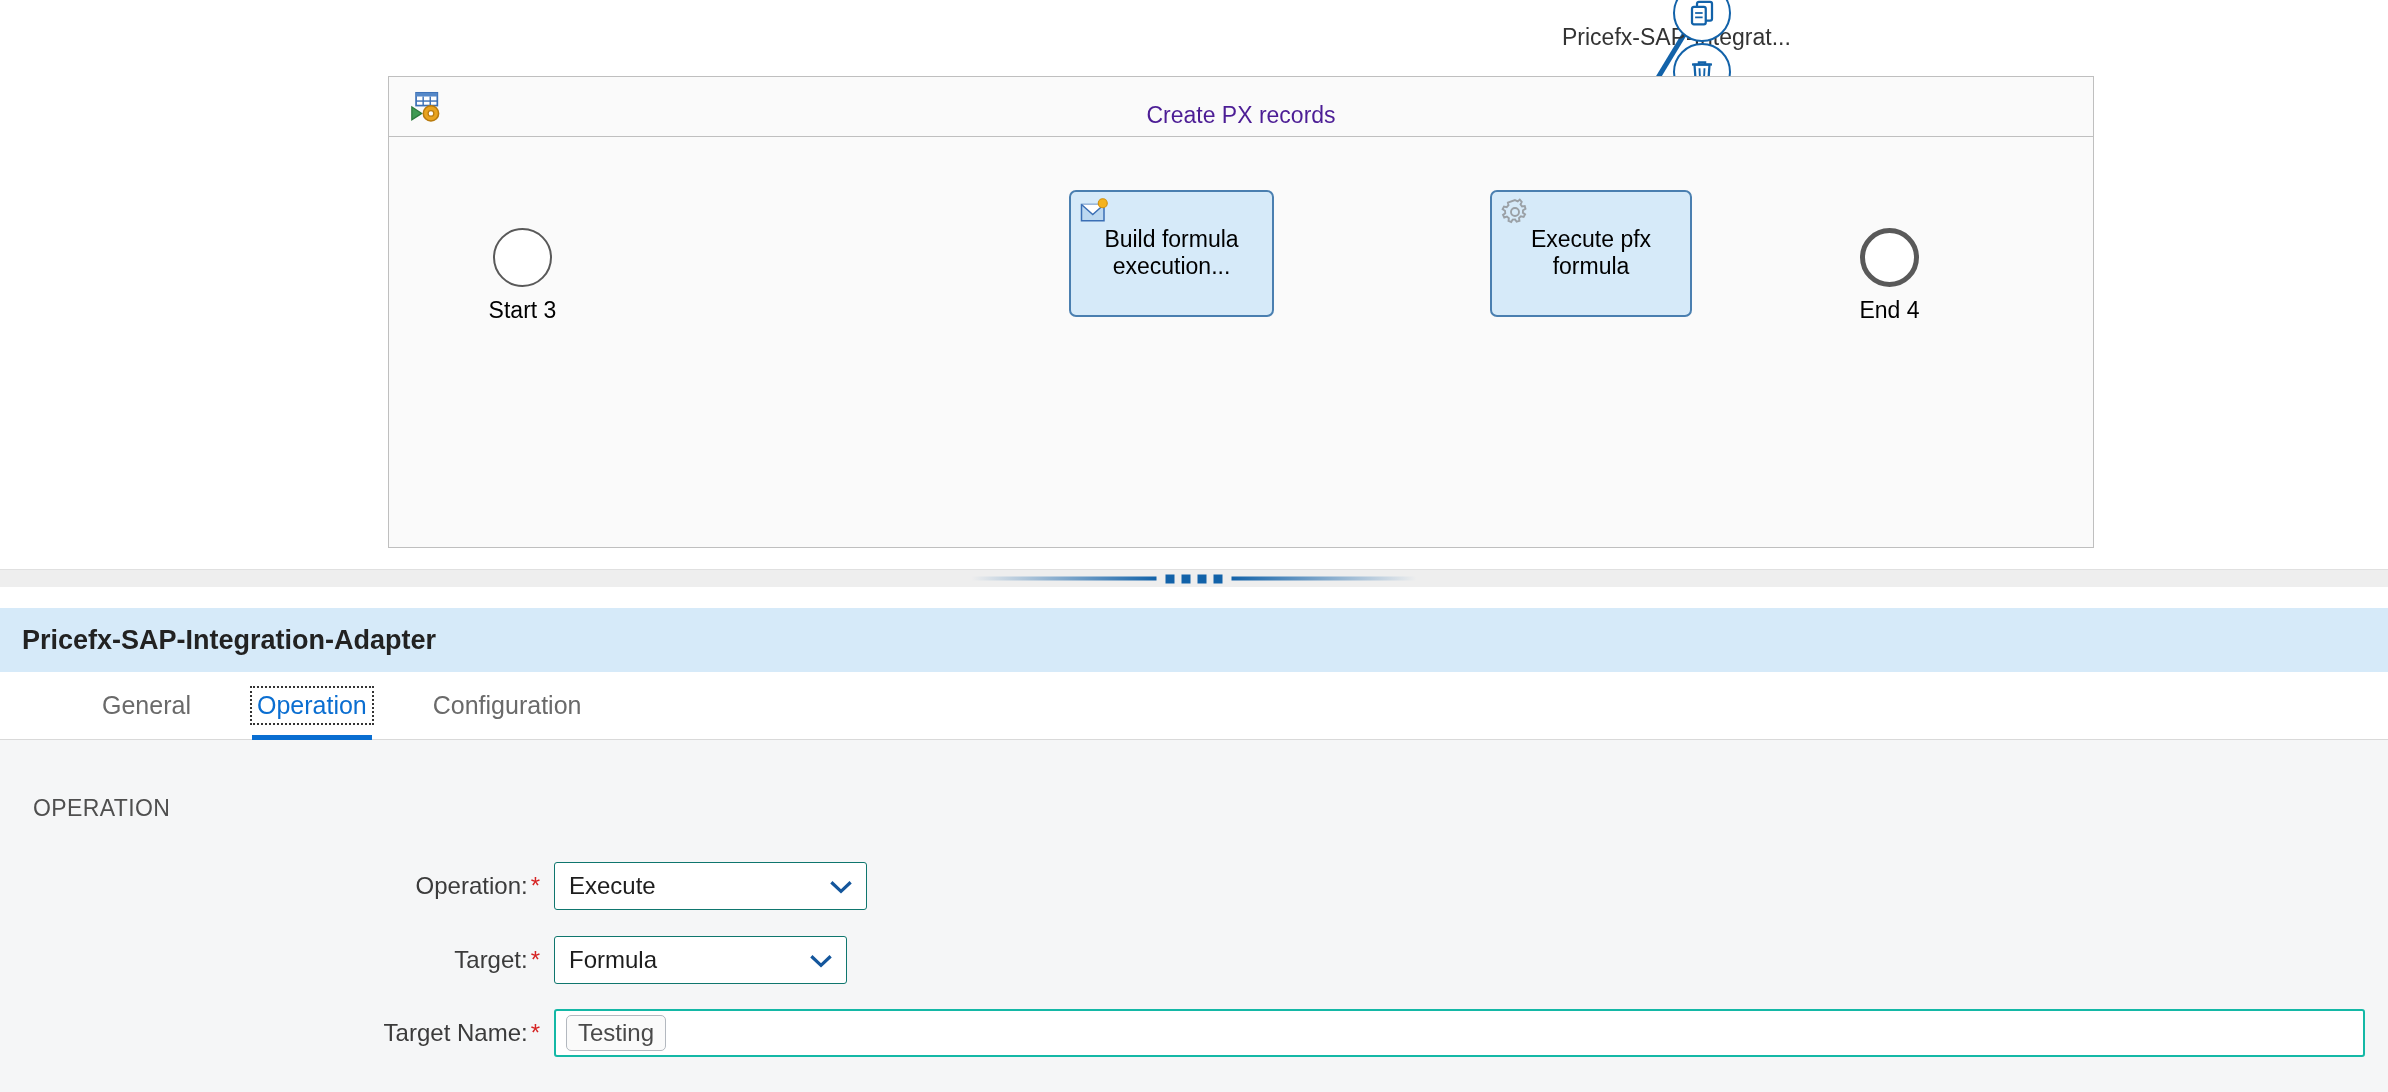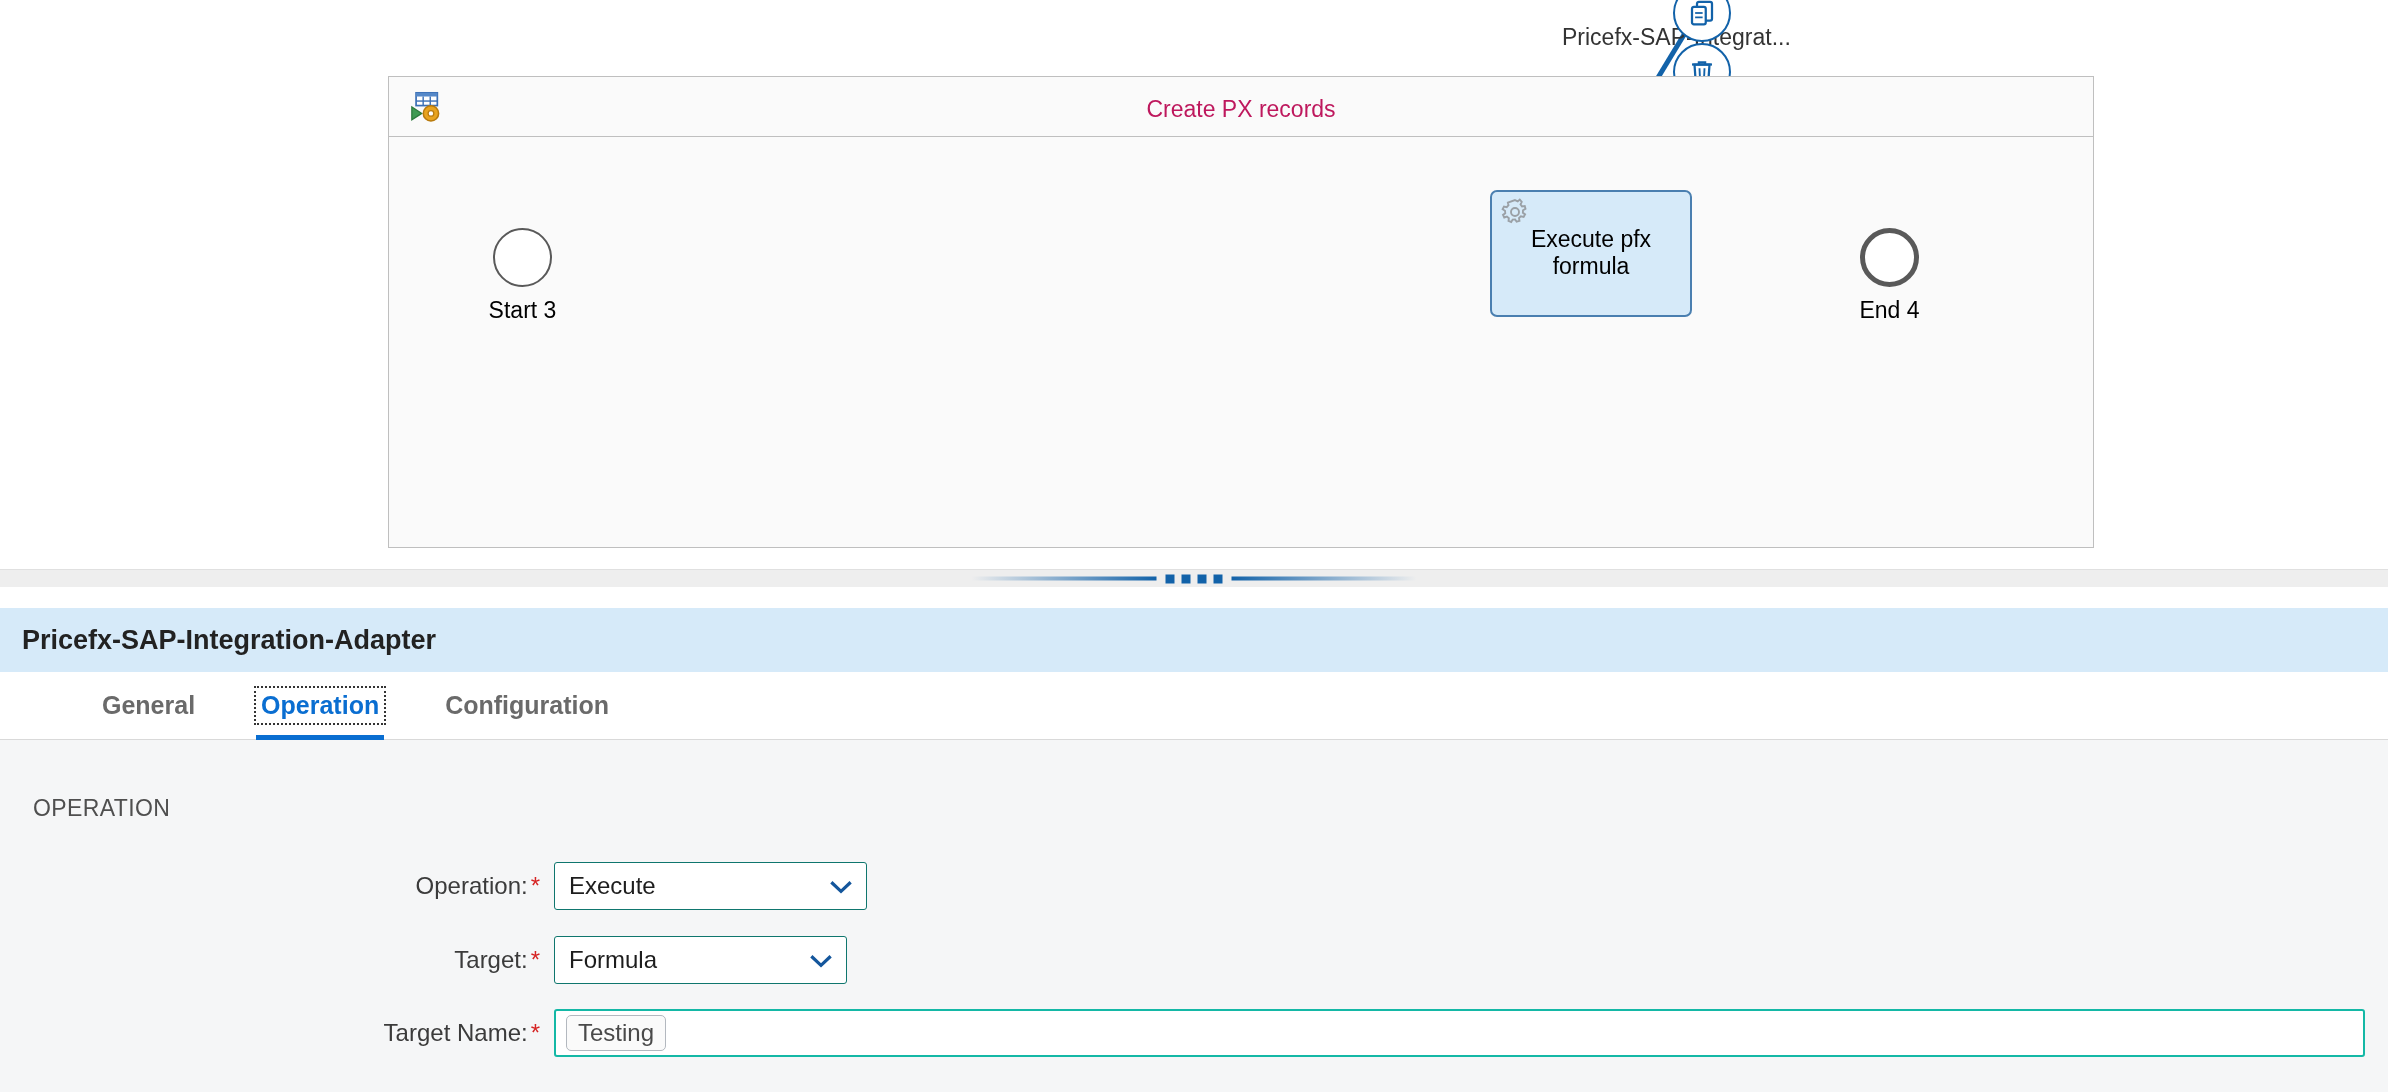--- a/index.html
+++ b/index.html
@@ -26,26 +26,26 @@
     border: 1px solid #bfbfbf;
     background: #fafafa;
   }
   #pool-header {
     position: absolute; left: 0; top: 0;
     width: 100%; height: 60px;
     border-bottom: 1px solid #bfbfbf;
     background: #fafafa;
   }
   #pool-title {
-    position: absolute; left: 0; top: 2px;
+    position: absolute; left: 0; top: 8px;
     width: 100%; height: 60px;
     line-height: 60px;
     text-align: center;
     font-size: 23px;
-    color: #be185d;
+    color: #4c1d95;
   }
   #pool-icon {
     position: absolute; left: 20px; top: 13px;
     width: 34px; height: 34px;
   }
 
   
   .node-task {
     position: absolute;
     background: #d6eaf9;
@@ -176,21 +176,21 @@
   }
   .tab {
     position: relative;
     height: 68px;
     display: flex; align-items: center;
     margin-right: 56px;
     font-size: 25px;
     color: #6a6a6a;
     cursor: pointer;
   }
-  .tab .tab-text { padding: 3px 5px; font-weight: bold; }
+  .tab .tab-text { padding: 3px 5px; }
   .tab.active .tab-text {
     color: #0a6ed1;
     outline: 2px dotted #333333;
     outline-offset: 0px;
   }
   .tab.active::after {
     content: "";
     position: absolute;
     left: 0; right: 0; bottom: 0;
     height: 5px;
@@ -328,20 +328,28 @@
         <circle cx="15.5" cy="16.5" r="2" fill="#ffffff" stroke="#b87a0d" stroke-width="0.9"></circle>
       </svg>
       <div id="pool-title">Create PX records</div>
     </div>
   </div>
 
   <div class="node-event" id="start3-circle"></div>
   <div class="event-label" id="start3-label">Start 3</div>
 
 
+  <div class="node-task" id="task-build">
+    <svg class="task-icon" viewBox="0 0 24 24">
+      <rect x="2" y="6" width="18" height="13" fill="#bcd8f0" stroke="#3b6fb5" stroke-width="1.2"></rect>
+      <path d="M2 6 L11 14 L20 6" fill="#ffffff" stroke="#3b6fb5" stroke-width="1.2"></path>
+      <circle cx="19" cy="5" r="3.6" fill="#f5b21c" stroke="#d1900c" stroke-width="0.9"></circle>
+    </svg>
+    <div class="task-label">Build formula execution...</div>
+  </div>
 
   <div class="node-task" id="task-execute">
     <svg class="task-icon" viewBox="0 0 24 24">
       <path d="M12 2.5 l2.2 1 1.6 -1.4 1.6 1.8 -1 2 1.2 1.6 2.2 -0.3 0.6 2.3 -2 1.1 -0.1 2 1.8 1.3 -1.2 2.1 -2.2 -0.5 -1.5 1.4 0.4 2.2 -2.3 0.7 -1.2 -1.8 -2 0.1 -1.1 1.9 -2.2 -0.8 0.3 -2.2 -1.6 -1.3 -2.1 0.7 -1 -2.1 1.8 -1.3 -0.2 -2 -1.9 -1.2 1.1 -2.1 2.2 0.4 1.4 -1.5 -0.5 -2.1 z" fill="none" stroke="#9aa0a6" stroke-width="1.5"></path>
       <circle cx="12" cy="12" r="3.2" fill="none" stroke="#9aa0a6" stroke-width="1.5"></circle>
     </svg>
     <div class="task-label">Execute pfx formula</div>
   </div>
 
   <div class="node-event" id="end4-circle"></div>

